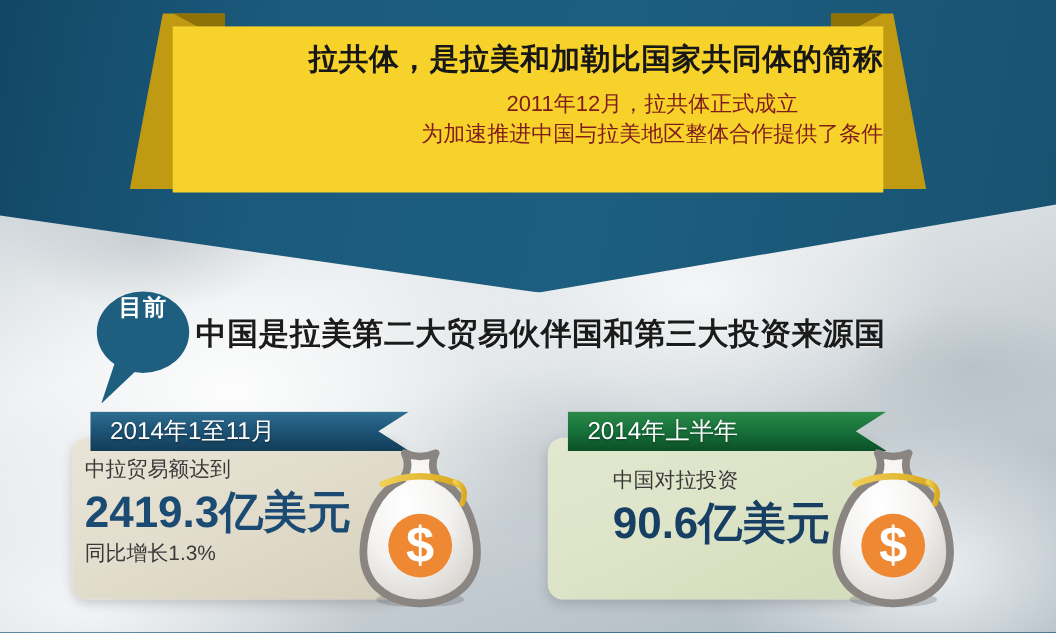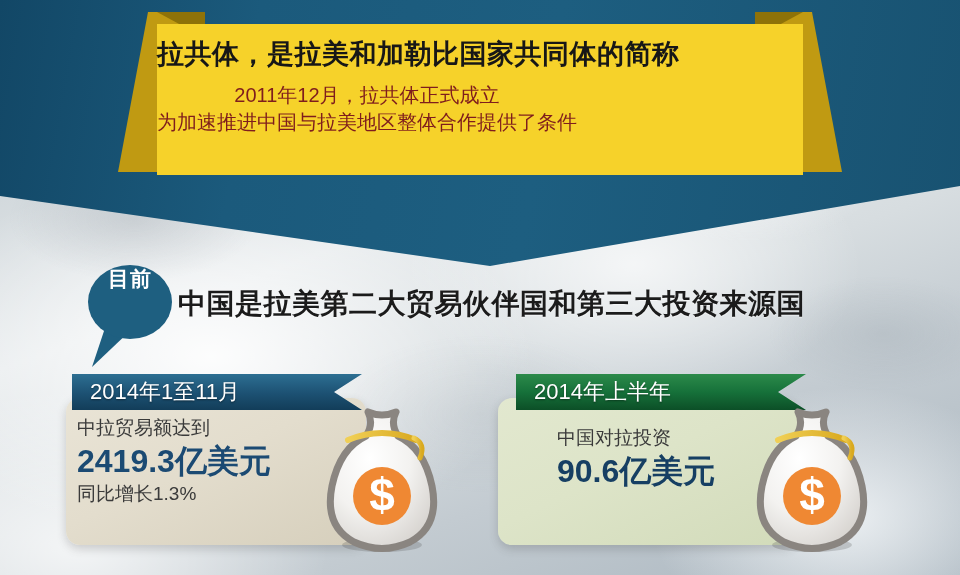--- a/index.html
+++ b/index.html
@@ -46,21 +46,21 @@
     clip-path:polygon(30px 0,86px 0,86px 160px,0 160px);}
   .rb-tail-r{left:756px;width:86px;height:160px;background:#c09a12;
     clip-path:polygon(0 0,56px 0,86px 160px,0 160px);}
   .rb-fold-l{position:absolute;left:157px;top:12px;width:48px;height:26px;background:#8e7208;
     clip-path:polygon(0 0,48px 0,48px 26px);}
   .rb-fold-r{position:absolute;left:755px;top:12px;width:48px;height:26px;background:#8e7208;
     clip-path:polygon(0 0,48px 0,0 26px);}
   .rb-panel{
     position:absolute;left:157px;top:24px;width:646px;height:151px;
     background:#f6d22a;
-    display:flex;flex-direction:column;align-items:flex-start;justify-content:flex-start;
+    display:flex;flex-direction:column;align-items:flex-end;justify-content:flex-start;
     padding-top:16px;box-sizing:border-box;
   }
   .rb-title{
     color:#171717;font-size:27px;font-weight:bold;letter-spacing:.5px;
     line-height:1.1;white-space:nowrap;
   }
   .rb-sub{
     color:#7f1d1d;font-size:20px;line-height:1.35;text-align:center;
     margin-top:12px;white-space:nowrap;
   }
@@ -85,38 +85,38 @@
   }
 
   
   .card{position:absolute;top:398px;width:300px;height:147px;border-radius:14px;}
   .card-l{left:66px;background:linear-gradient(155deg,#e9e4d6 0%,#e3ddcd 45%,#d6cfbc 100%);
     box-shadow:0 4px 10px rgba(60,60,60,.22);}
   .card-r{left:498px;background:linear-gradient(155deg,#e2e8cf 0%,#dde4c8 45%,#d2dbba 100%);
     box-shadow:0 4px 10px rgba(60,60,60,.22);}
   .card-body{position:absolute;left:11px;top:18px;right:96px;}
   .c-line{color:#3a3a3a;font-size:19px;line-height:1.25;white-space:nowrap;}
-  .c-big{font-size:32px;font-weight:bold;line-height:1.22;white-space:nowrap;margin:2px 0 1px;}
+  .c-big{font-size:40px;font-weight:bold;line-height:1.22;white-space:nowrap;margin:2px 0 1px;}
   .c-big-blue{color:#1b4a73;}
   .c-big-green{color:#163f63;}
   .card-r .card-body{top:28px;margin-left:48px;}
 
   
   .tag{position:absolute;top:374px;height:36px;display:flex;align-items:center;}
   .tag-shape{
     position:absolute;left:0;top:0;width:290px;height:36px;
     clip-path:polygon(0 0,290px 0,262px 18px,290px 36px,0 36px);
   }
   .tag-l .tag-shape{background:linear-gradient(180deg,#2d6f92 0%,#1d5274 52%,#123d59 100%);}
   .tag-r .tag-shape{background:linear-gradient(180deg,#2c8a4a 0%,#16713a 50%,#0c4f27 100%);}
   .tag-text{
     position:relative;z-index:2;color:#fff;font-size:22px;padding-left:18px;
     white-space:nowrap;text-shadow:0 1px 2px rgba(0,0,0,.45);
   }
-  .tag-l{left:72px;}
+  .tag-l{left:82px;}
   .tag-r{left:498px;margin-left:18px;}
 
   
   .bag{position:absolute;top:404px;width:120px;height:150px;}
   .bag-l{left:322px;}
   .bag-r{left:752px;}
 </style>
 </head>
 <body>
 

